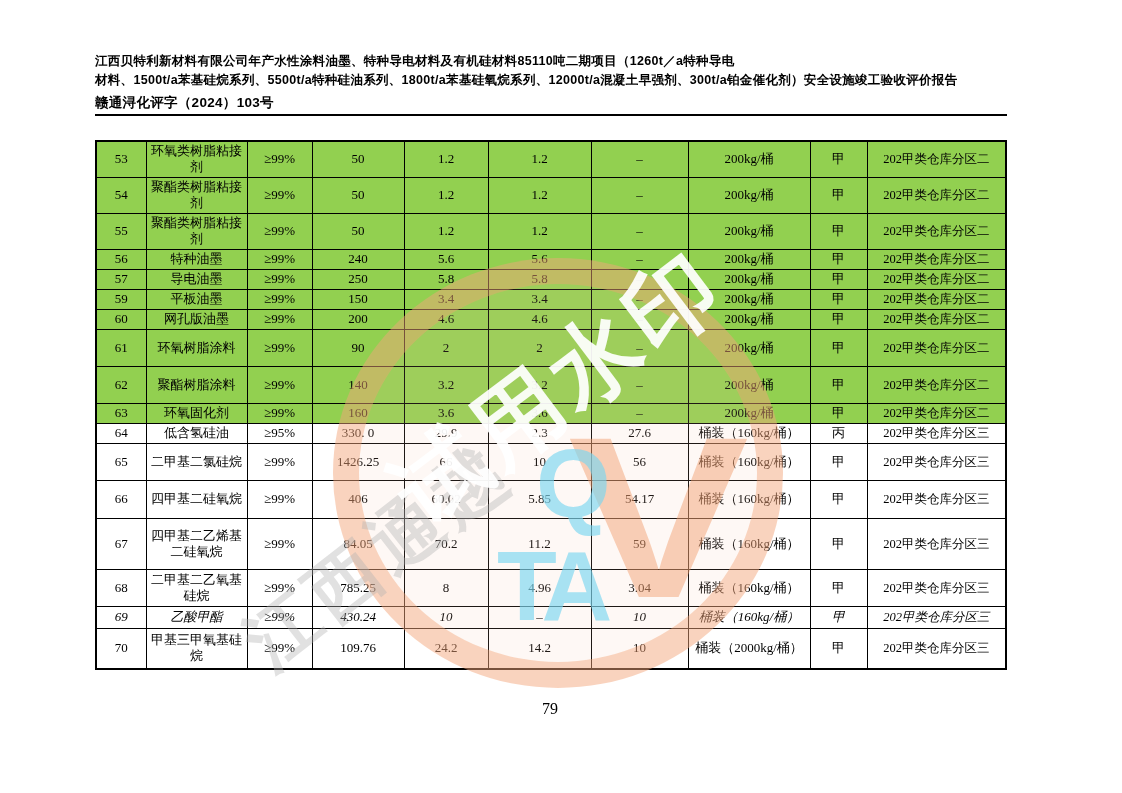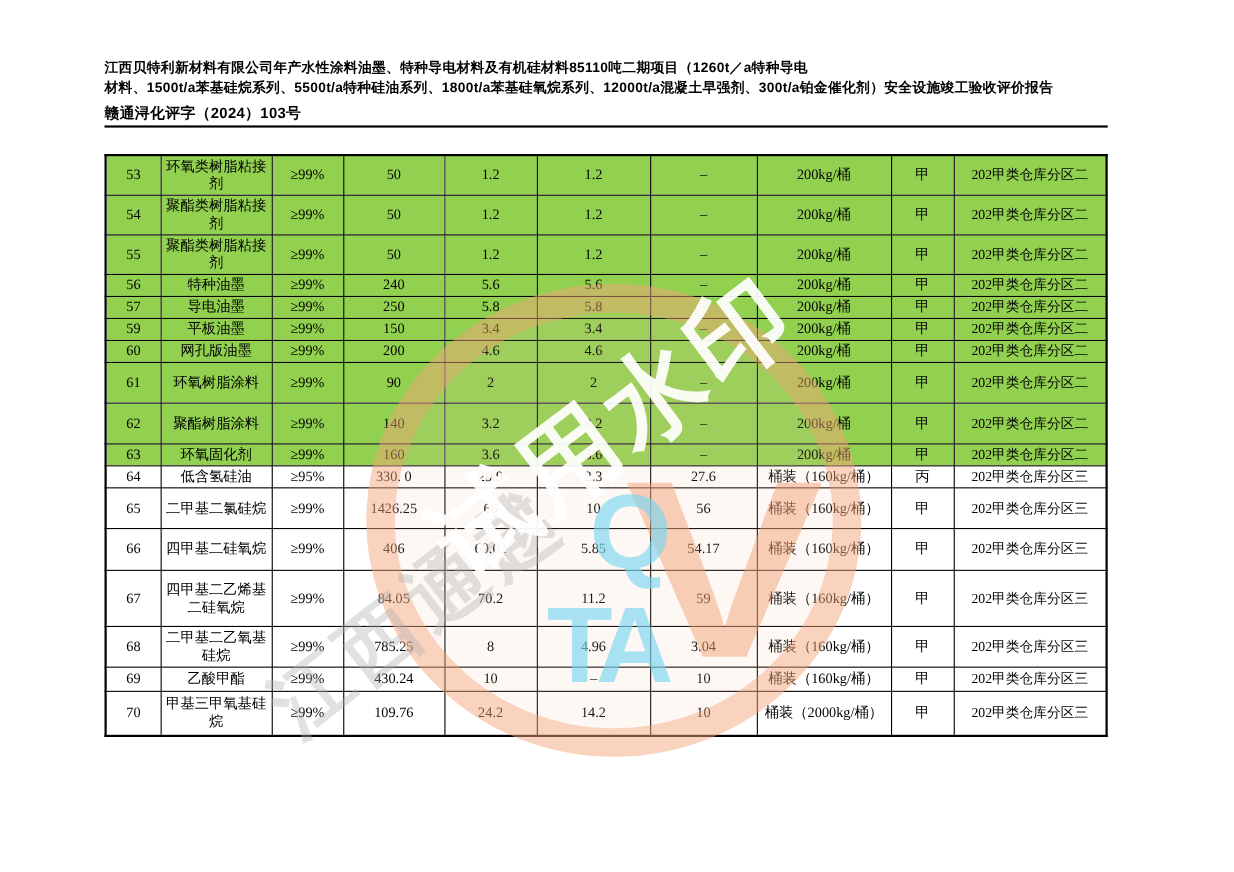--- a/index.html
+++ b/index.html
@@ -285,21 +285,21 @@
             <td>二甲基二乙氧基硅烷</td>
             <td>≥99%</td>
             <td class="num">785.25</td>
             <td class="num">8</td>
             <td class="num">4.96</td>
             <td class="num">3.04</td>
             <td>桶装（160kg/桶）</td>
             <td>甲</td>
             <td style="font-size: 12.5px;">202甲类仓库分区三</td>
           </tr>
-          <tr style="height: 22px;">
+          <tr style="height: 22px; font-style: italic;">
             <td>69</td>
             <td>乙酸甲酯</td>
             <td>≥99%</td>
             <td class="num">430.24</td>
             <td class="num">10</td>
             <td class="num">–</td>
             <td class="num">10</td>
             <td>桶装（160kg/桶）</td>
             <td>甲</td>
             <td style="font-size: 12.5px;">202甲类仓库分区三</td>
@@ -322,14 +322,17 @@
 
   <div id="watermark">
     <div class="wm-ring"></div>
     <div class="wm-check">V</div>
     <div class="wm-q">Q</div>
     <div class="wm-ta">TA</div>
     <div class="wm-gray">江西通越</div>
     <div class="wm-white">试用水印</div>
   </div>
 
+  <div id="footer">
+    <span>79</span>
+  </div>
 
 </div>
 
 </body></html>

